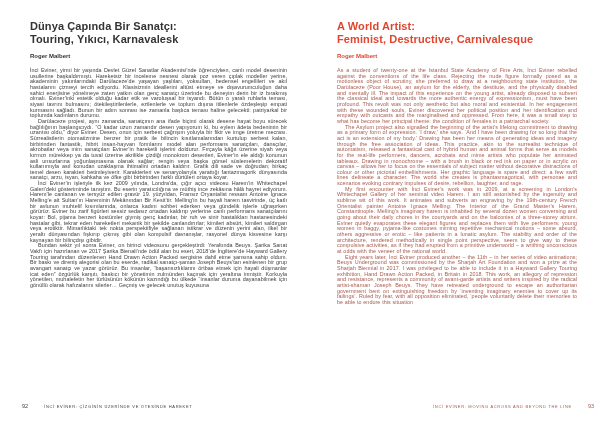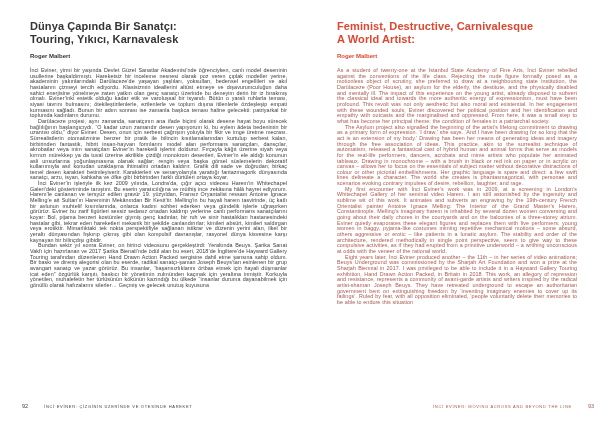--- a/index.html
+++ b/index.html
@@ -51,22 +51,22 @@
     <div class="bodytext">
       <p>İnci Eviner, yirmi bir yaşında Devlet Güzel Sanatlar Akademisi’nde öğrenciyken, canlı model deseninin usullerine başkaldırmıştı. Hareketsiz bir inceleme nesnesi olarak poz veren çıplak modeller yerine, akademinin yakınlarındaki Darülaceze’de yaşayan yaşlıları, yoksulları, bedensel engellileri ve akıl hastalarını çizmeyi tercih ediyordu. Klasisizmin ideallerini altüst etmeye ve dışavurumculuğun daha sahici enerjisine yönelmeye zaten yatkın olan genç sanatçı üzerinde bu deneyim derin bir iz bırakmış olmalı. Eviner’inki estetik olduğu kadar etik ve varoluşsal bir isyandı. Bütün o yaralı ruhlarla teması, siyasi tavrını bulmasını; ötekileştirilenlerle, ezilenlerle ve toplum dışına itilenlerle özdeşleşip empati kurmasını sağladı. Bunun bir adım sonrası ise zamanla başlıca teması haline gelecekti: patriyarkal bir toplumda kadınların durumu.</p>
       <p>Darülaceze projesi, aynı zamanda, sanatçının ana ifade biçimi olarak desene hayat boyu sürecek bağlılığının başlangıcıydı. “O kadar uzun zamandır desen yapıyorum ki, bu eylem âdeta bedenimin bir uzantısı oldu,” diyor Eviner. Desen, onun için serbest çağrışım yoluyla bir fikir ve imge üretme mecrası. Sürrealistlerin otomatizmine benzer bir pratik ile bilincin kısıtlamalarından kurtulup serbest kalan, birbirinden fantastik, hibrit insan-hayvan formlarını model alan performans sanatçıları, dansçılar, akrobatlar veya mim sanatçıları Eviner’in hareketli işlerini doldurur. Fırçayla kâğıt üzerine siyah veya kırmızı mürekkep ya da tuval üzerine akrilikle çizdiği monokrom desenleri, Eviner’in ele aldığı konunun asli unsurlarına yoğunlaşmasına olanak sağlar; rengin veya başka görsel süslemelerin dekoratif kullanımıyla asıl konudan uzaklaşma ihtimalini ortadan kaldırır. Grafik dili sade ve doğrudan; birkaç temel desen karakteri betimleyiverir. Karakterleri ve senaryolarıyla yarattığı fantazmagorik dünyasında sanatçı, arzu, isyan, kahkaha ve öfke gibi birbirinden farklı dürtüleri ortaya koyar.</p>
       <p>İnci Eviner’in işleriyle ilk kez 2009 yılında, Londra’da, çığır açıcı videosu Harem’in Whitechapel Galeri’deki gösteriminde tanıştım. Bu eserin yaratıcılığına ve müthiş ince zekâsına hâlâ hayret ediyorum. Harem’le canlanan ve tersyüz edilen gravür 19. yüzyıldan, Fransız Oryantalist ressam Antoine Ignace Melling’e ait Sultan’ın Hareminin Mekânından Bir Kesit’tir. Melling’in bu hayali harem tasvirinde, üç katlı bir avlunun muhtelif kısımlarında, onlarca kadını sohbet ederken veya gündelik işlerle uğraşırken görürüz. Eviner bu zarif figürleri sessiz sedasız ortadan kaldırıp yerlerine canlı performans sanatçılarını koyar: Bol, pijama benzeri kostümler giymiş genç kadınlar, bir ruh ve sinir hastalıkları hastanesindeki hastalar gibi, tekrar eden hareketleri mekanik bir şekilde canlandırırlar; kimileri absürt, kimileri saldırgan veya erotiktir. Mimarlıktaki tek nokta perspektifiyle sağlanan istikrar ve düzenin yerini alan, ilkel bir yeraltı dünyasından fışkırıp çıkmış gibi olan kompulsif davranışlar, rasyonel dünya kisvesine karşı kaynayan bir bilinçdışı gibidir.</p>
       <p>Bundan sekiz yıl sonra Eviner, on birinci videosunu gerçekleştirdi: Yeraltında Beuys. Şarika Sanat Vakfı için hazırlanan ve 2017 Şarika Bienali’nde ödül alan bu eseri, 2018’de İngiltere’de Hayward Gallery Touring tarafından düzenlenen Hand Drawn Action Packed sergisine dahil etme şansına sahip oldum. Bir baskı ve direniş alegorisi olan bu eserde, radikal sanatçı-şaman Joseph Beuys’tan esinlenen bir grup avangart sanatçı ve yazar görürüz. Bu insanlar, “başarısızlıklarını örtbas etmek için hayali düşmanlar icat eden” özgürlük karşıtı, baskıcı bir yönetimin zulmünden kaçmak için yeraltına inmiştir. Korkuyla yönetilen, muhalefetin her türlüsünün kökünün kazındığı bu ülkede “insanlar duruma dayanabilmek için gönüllü olarak hafızalarını silerler… Geçmiş ve gelecek unutuş kuyusuna</p>
     </div>
   </section>
 
   <section class="page page-right">
     <h1 class="title">
+      <span>A World Artist:</span>
       <span>Feminist, Destructive, Carnivalesque</span>
-      <span>A World Artist:</span>
     </h1>
     <p class="author">Roger Malbert</p>
     <div class="bodytext">
       <p>As a student of twenty-one at the Istanbul State Academy of Fine Arts, İnci Eviner rebelled against the conventions of the life class. Rejecting the nude figure formally posed as a motionless object of scrutiny, she preferred to draw at a neighbouring state institution, the Darülaceze (Poor House), an asylum for the elderly, the destitute, and the physically disabled and mentally ill. The impact of this experience on the young artist, already disposed to subvert the classical ideal and towards the more authentic energy of expressionism, must have been profound. This revolt was not only aesthetic but also moral and existential. In her engagement with these wounded souls, Eviner discovered her political position and her identification and empathy with outcasts and the marginalised and oppressed. From here, it was a small step to what has become her principal theme: the condition of females in a patriarchal society.</p>
       <p>The Asylum project also signalled the beginning of the artist’s lifelong commitment to drawing as a primary form of expression. ‘I draw,’ she says. ‘And I have been drawing for so long that the act is an extension of my body.’ Drawing has been her means of generating ideas and imagery through the free association of ideas. This practice, akin to the surrealist technique of automatism, released a fantastical cast of hybrid human and animal forms that serve as models for the real-life performers, dancers, acrobats and mime artists who populate her animated tableaux. Drawing in monochrome – with a brush in black or red ink on paper or in acrylic on canvas – allows her to focus on the essentials of subject matter without decorative distractions of colour or other pictorial embellishments. Her graphic language is spare and direct: a few swift lines delineate a character. The world she creates is phantasmagorical, with personae and scenarios evoking contrary impulses of desire, rebellion, laughter, and rage.</p>
       <p>My first encounter with İnci Eviner’s work was in 2009, at a screening in London’s Whitechapel Gallery of her seminal video Harem. I am still astonished by the ingenuity and sublime wit of this work. It animates and subverts an engraving by the 19th-century French Orientalist painter Antoine Ignace Melling: The Interior of the Grand Master’s Harem, Constantinople. Melling’s imaginary harem is inhabited by several dozen women conversing and going about their daily chores in the courtyards and on the balconies of a three-storey atrium. Eviner quietly evaporates these elegant figures and replaces them with live performers: young women in baggy, pyjama-like costumes miming repetitive mechanical motions – some absurd, others aggressive or erotic – like patients in a lunatic asylum. The stability and order of the architecture, rendered methodically in single point perspective, seem to give way to these compulsive activities, as if they had erupted from a primitive underworld – a writhing unconscious at odds with the veneer of the rational world.</p>
       <p>Eight years later, İnci Eviner produced another – the 11th – in her series of video animations; Beuys Underground was commissioned by the Sharjah Art Foundation and won a prize at the Sharjah Biennial in 2017. I was privileged to be able to include it in a Hayward Gallery Touring exhibition, Hand Drawn Action Packed, in Britain in 2018. This work, an allegory of repression and resistance, represents a community of avant-garde artists and writers inspired by the radical artist-shaman Joseph Beuys. They have retreated underground to escape an authoritarian government bent on extinguishing freedom by ‘inventing imaginary enemies to cover up its failings’. Ruled by fear, with all opposition eliminated, ‘people voluntarily delete their memories to be able to endure this situation</p>
     </div>
   </section>
 

